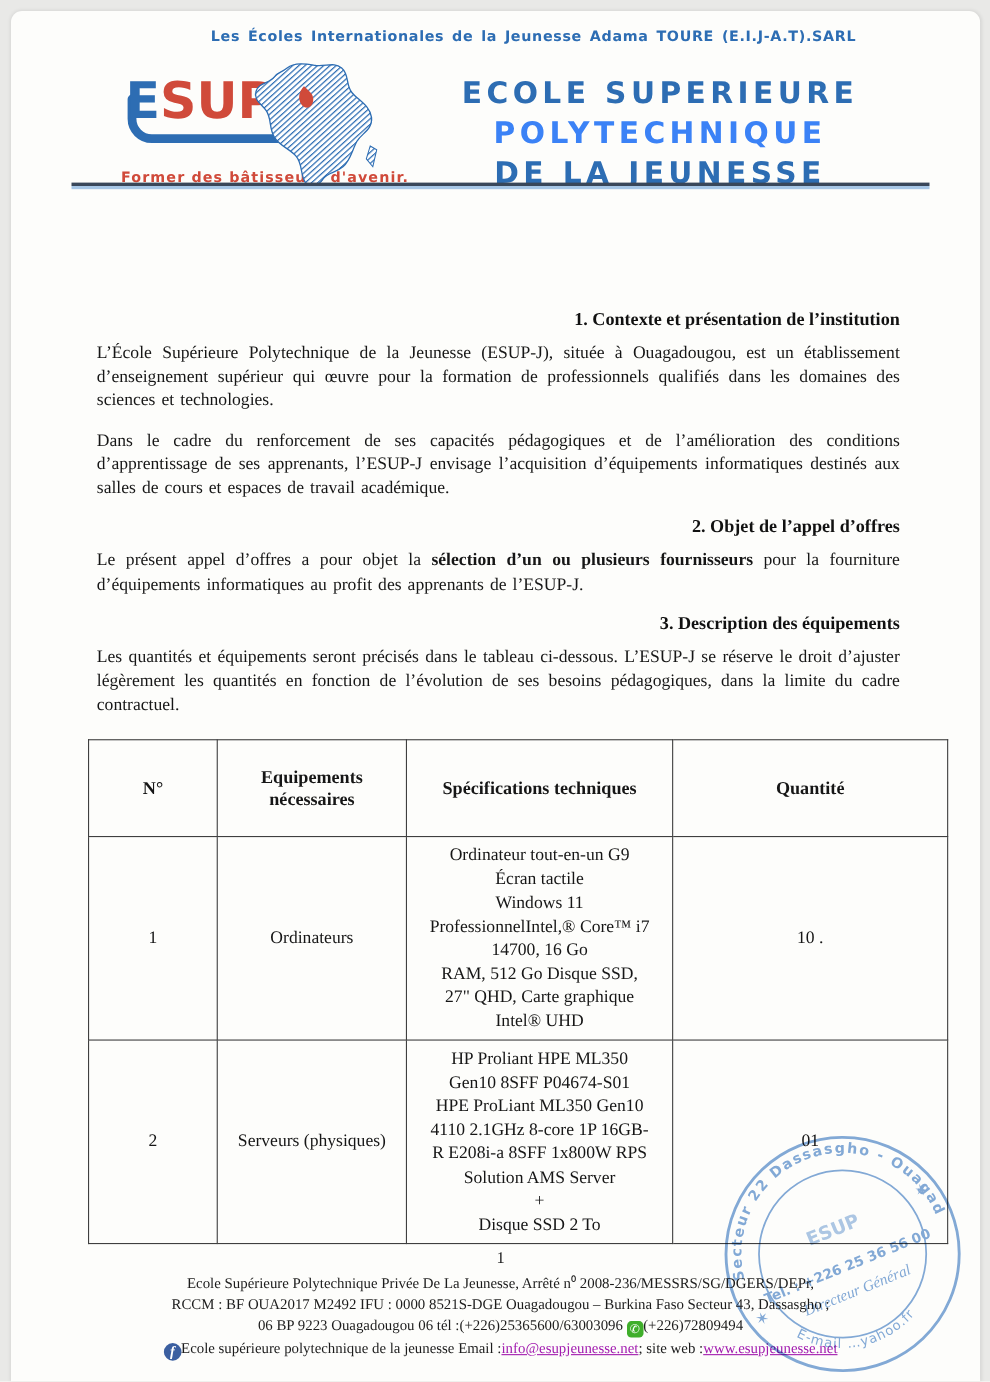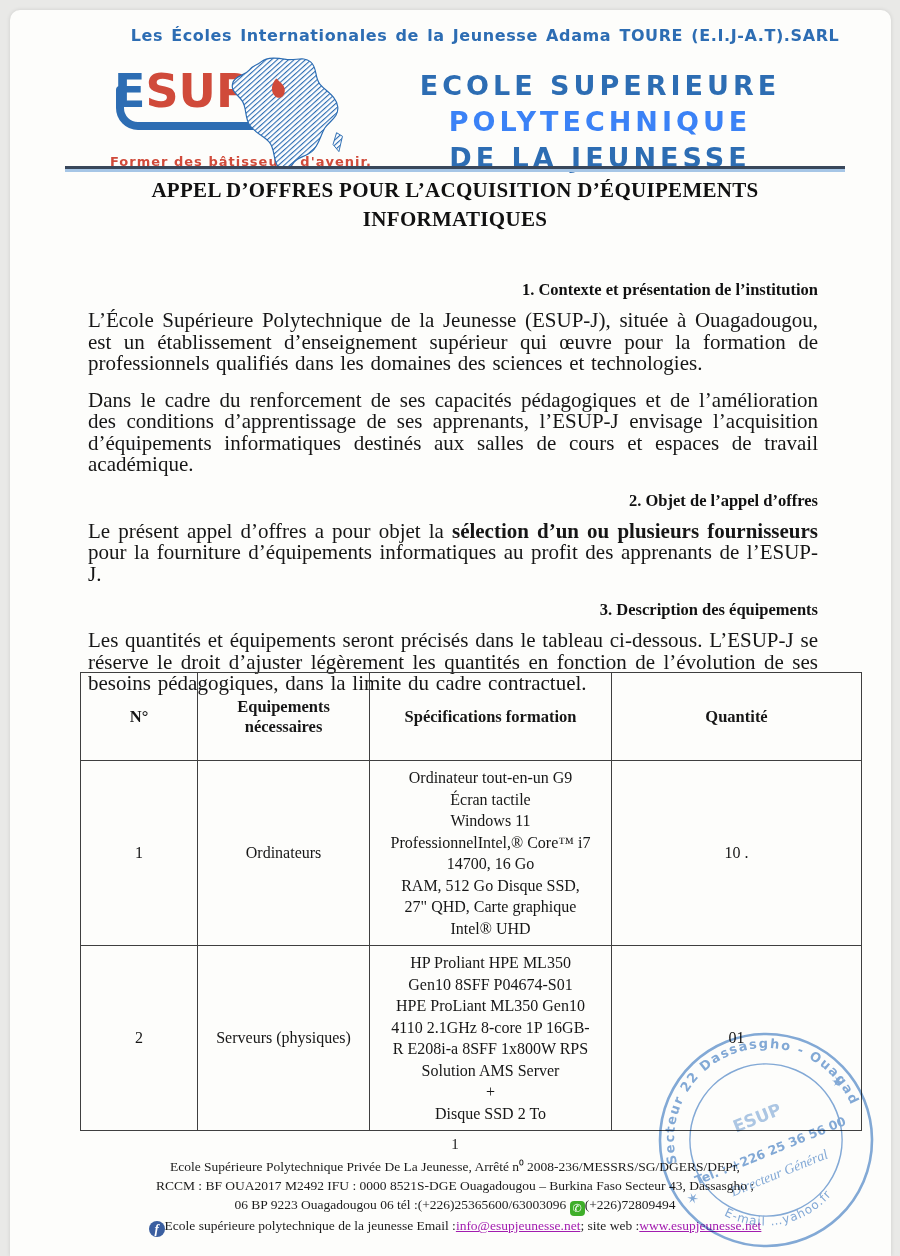--- a/index.html
+++ b/index.html
@@ -19,21 +19,21 @@
     box-shadow: 0 0 4px rgba(0,0,0,0.12);
     overflow: hidden;
   }
 
   
   .org-line {
     position: absolute; left: 110px; top: 16px; width: 730px;
     text-align: center;
     font-family: "DejaVu Sans", sans-serif;
     font-weight: bold;
-    font-size: 16px;
+    font-size: 13px;
     letter-spacing: 0.6px;
     word-spacing: 2px;
     color: #2d6db3;
   }
   .logo-block { position: absolute; left: 96px; top: 52px; width: 250px; height: 118px; }
   .logo-word {
     position: absolute; left: 8px; top: 6px;
     font-family: "DejaVu Sans", sans-serif;
     font-weight: bold; font-size: 46px; letter-spacing: 0px;
     line-height: 1;
@@ -65,21 +65,21 @@
     position: absolute; left: 90px; top: 166px; width: 710px;
     text-align: center;
     font-weight: bold; font-size: 21px; line-height: 29px;
     color: #111;
     letter-spacing: 0.3px;
   }
 
   
   .body-copy { position: absolute; left: 78px; top: 266px; width: 730px; color: #161616; }
   .body-copy h3 { font-size: 16.5px; margin: 0 0 10px 0; color: #111; }
-  .body-copy p  { font-size: 21px; line-height: 21.5px; text-align: justify; margin: 0 0 15px 0; word-spacing: 1.5px; }
+  .body-copy p  { font-size: 16px; line-height: 21.5px; text-align: justify; margin: 0 0 15px 0; word-spacing: 1.5px; }
   .body-copy .sec { margin-top: 4px; text-align: right; }
   .body-copy p b { word-spacing: 1.5px; }
 
   
   .eq-table {
     position: absolute; left: 70px; top: 662px; width: 782px;
     border-collapse: collapse;
     font-size: 16px; color: #161616;
   }
   .eq-table th, .eq-table td {
@@ -155,44 +155,40 @@
   </svg>
 
   <div class="school-name">
     <div class="l-blue">ECOLE SUPERIEURE</div>
     <div class="l-red">POLYTECHNIQUE</div>
     <div class="l-blue">DE LA JEUNESSE</div>
   </div>
 
   <div class="rule"></div>
 
-  <div class="doc-title">
-    <div>APPEL D’OFFRES POUR L’ACQUISITION D’ÉQUIPEMENTS</div>
-    <div>INFORMATIQUES</div>
-  </div>
 
   <div class="body-copy">
     <h3 class="sec">1. Contexte et présentation de l’institution</h3>
     <p>L’École Supérieure Polytechnique de la Jeunesse (ESUP-J), située à Ouagadougou, est un établissement d’enseignement supérieur qui œuvre pour la formation de professionnels qualifiés dans les domaines des sciences et technologies.</p>
     <p>Dans le cadre du renforcement de ses capacités pédagogiques et de l’amélioration des conditions d’apprentissage de ses apprenants, l’ESUP-J envisage l’acquisition d’équipements informatiques destinés aux salles de cours et espaces de travail académique.</p>
 
     <h3 class="sec">2. Objet de l’appel d’offres</h3>
     <p><span>Le présent appel d’offres a pour objet la </span><b>sélection d’un ou plusieurs fournisseurs</b><span> pour la fourniture d’équipements informatiques au profit des apprenants de l’ESUP-J.</span></p>
 
     <h3 class="sec">3. Description des équipements</h3>
     <p>Les quantités et équipements seront précisés dans le tableau ci-dessous. L’ESUP-J se réserve le droit d’ajuster légèrement les quantités en fonction de l’évolution de ses besoins pédagogiques, dans la limite du cadre contractuel.</p>
   </div>
 
   <table class="eq-table">
     <thead>
       <tr>
         <th class="col-num" style="white-space:pre-line">N°</th>
         <th class="col-eq" style="white-space:pre-line">Equipements
 nécessaires</th>
-        <th class="col-spec" style="white-space:pre-line">Spécifications formation</th>
+        <th class="col-spec" style="white-space:pre-line">Spécifications techniques</th>
         <th class="col-qty" style="white-space:pre-line">Quantité</th>
       </tr>
     </thead>
     <tbody>
       <tr class="row-1">
         <td>1</td>
         <td>Ordinateurs</td>
         <td class="specs">Ordinateur tout-en-un G9
 Écran tactile
 Windows 11

